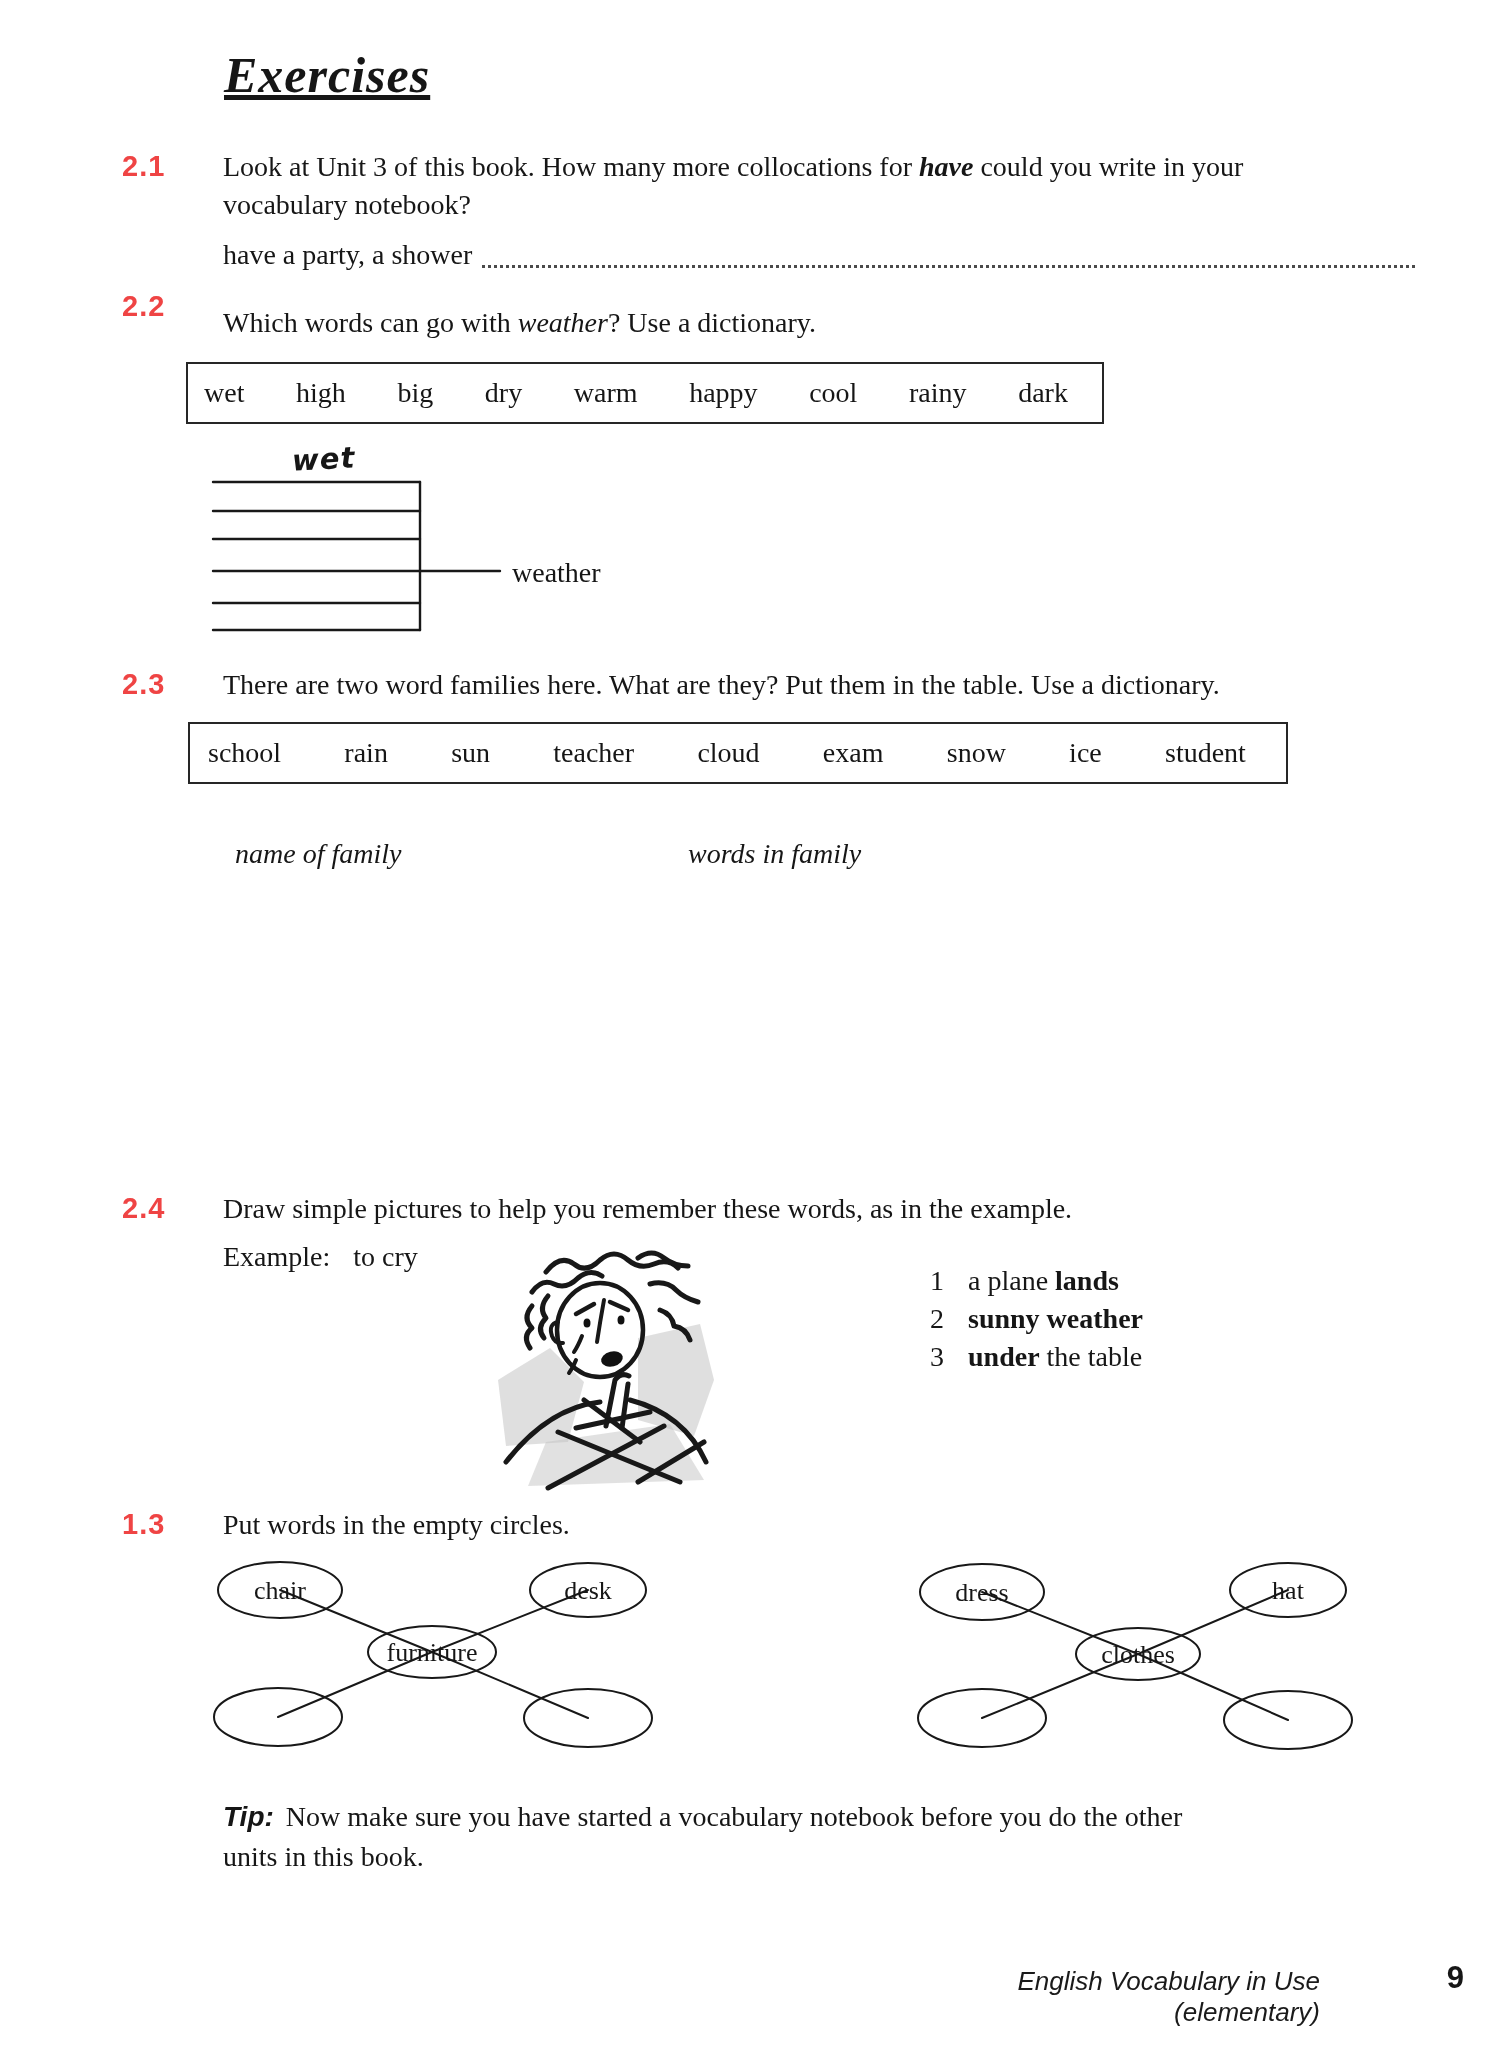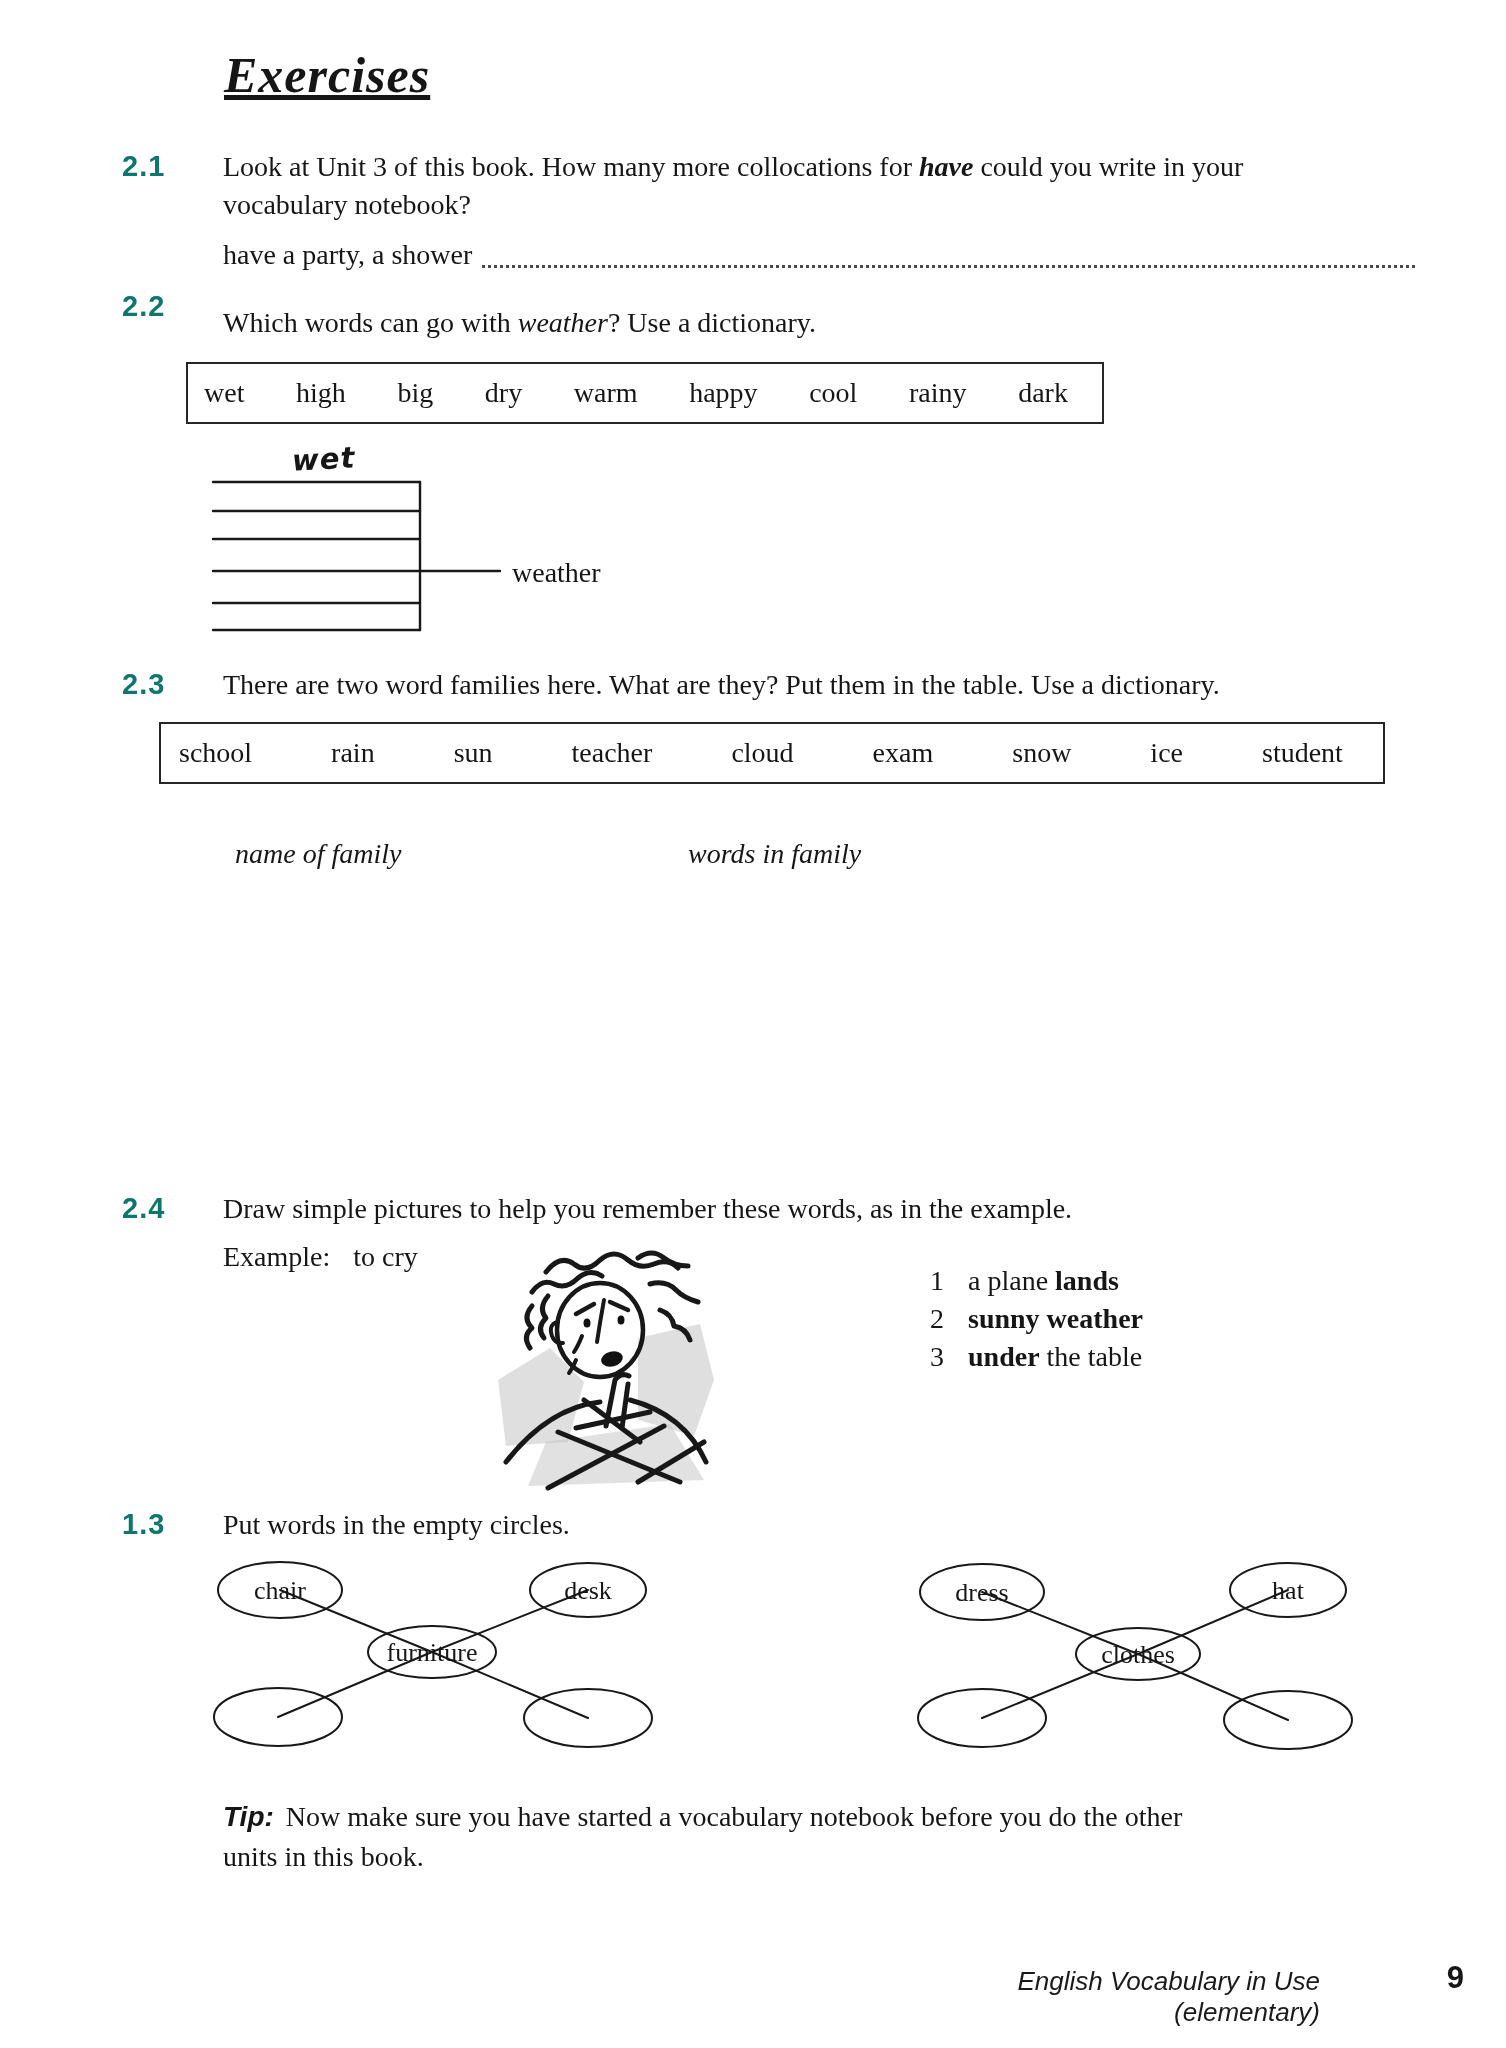--- a/index.html
+++ b/index.html
@@ -7,21 +7,21 @@
     position:relative;width:1506px;height:2048px;background:#fff;
     font-family:"Liberation Serif",serif;color:#161616;overflow:hidden;
   }
   .abs{position:absolute;}
   .page-title{
     left:224px;top:46px;font-family:"Liberation Serif",serif;
     font-style:italic;font-weight:bold;font-size:50px;letter-spacing:1px;text-decoration:underline;
   }
   .ex-num{
     left:122px;width:80px;font-family:"Liberation Sans",sans-serif;
-    font-weight:bold;font-size:29px;letter-spacing:1px;color:#0f766e;
+    font-weight:bold;font-size:29px;letter-spacing:1px;color:#ef4444;
   }
   .body-text{font-size:28px;line-height:38px;}
   .col{left:223px;width:1192px;}
   .it{font-style:italic;}
   .bd{font-weight:bold;}
   .answer-row{display:flex;align-items:flex-end;}
   .dotted-fill{
     flex:1;margin-left:10px;margin-bottom:6px;
     border-bottom:3px dotted #4a4a4a;height:0;
   }
@@ -93,21 +93,21 @@
     <line class="sk" x1="7" y1="131" x2="214" y2="131" stroke-width="2.4"></line>
     <line class="sk" x1="7" y1="158" x2="214" y2="158" stroke-width="2.4"></line>
     <line class="sk" x1="214" y1="10" x2="214" y2="158" stroke-width="2.4"></line>
     <line class="sk" x1="214" y1="99" x2="294" y2="99" stroke-width="2.4"></line>
   </svg>
   <div class="abs body-text" style="left:512px;top:554px">weather</div>
 
   <div class="abs ex-num" style="top:668px">2.3</div>
   <div class="abs col body-text" style="top:666px">There are two word families here. What are they? Put them in the table. Use a dictionary.</div>
 
-  <div class="abs word-box" style="left:159px;top:722px;width:1226px;height:62px;padding:0 40px 0 18px;box-sizing:border-box">
+  <div class="abs word-box" style="left:188px;top:722px;width:1100px;height:62px;padding:0 40px 0 18px;box-sizing:border-box">
     <span>school</span>
     <span>rain</span>
     <span>sun</span>
     <span>teacher</span>
     <span>cloud</span>
     <span>exam</span>
     <span>snow</span>
     <span>ice</span>
     <span>student</span>
   </div>

